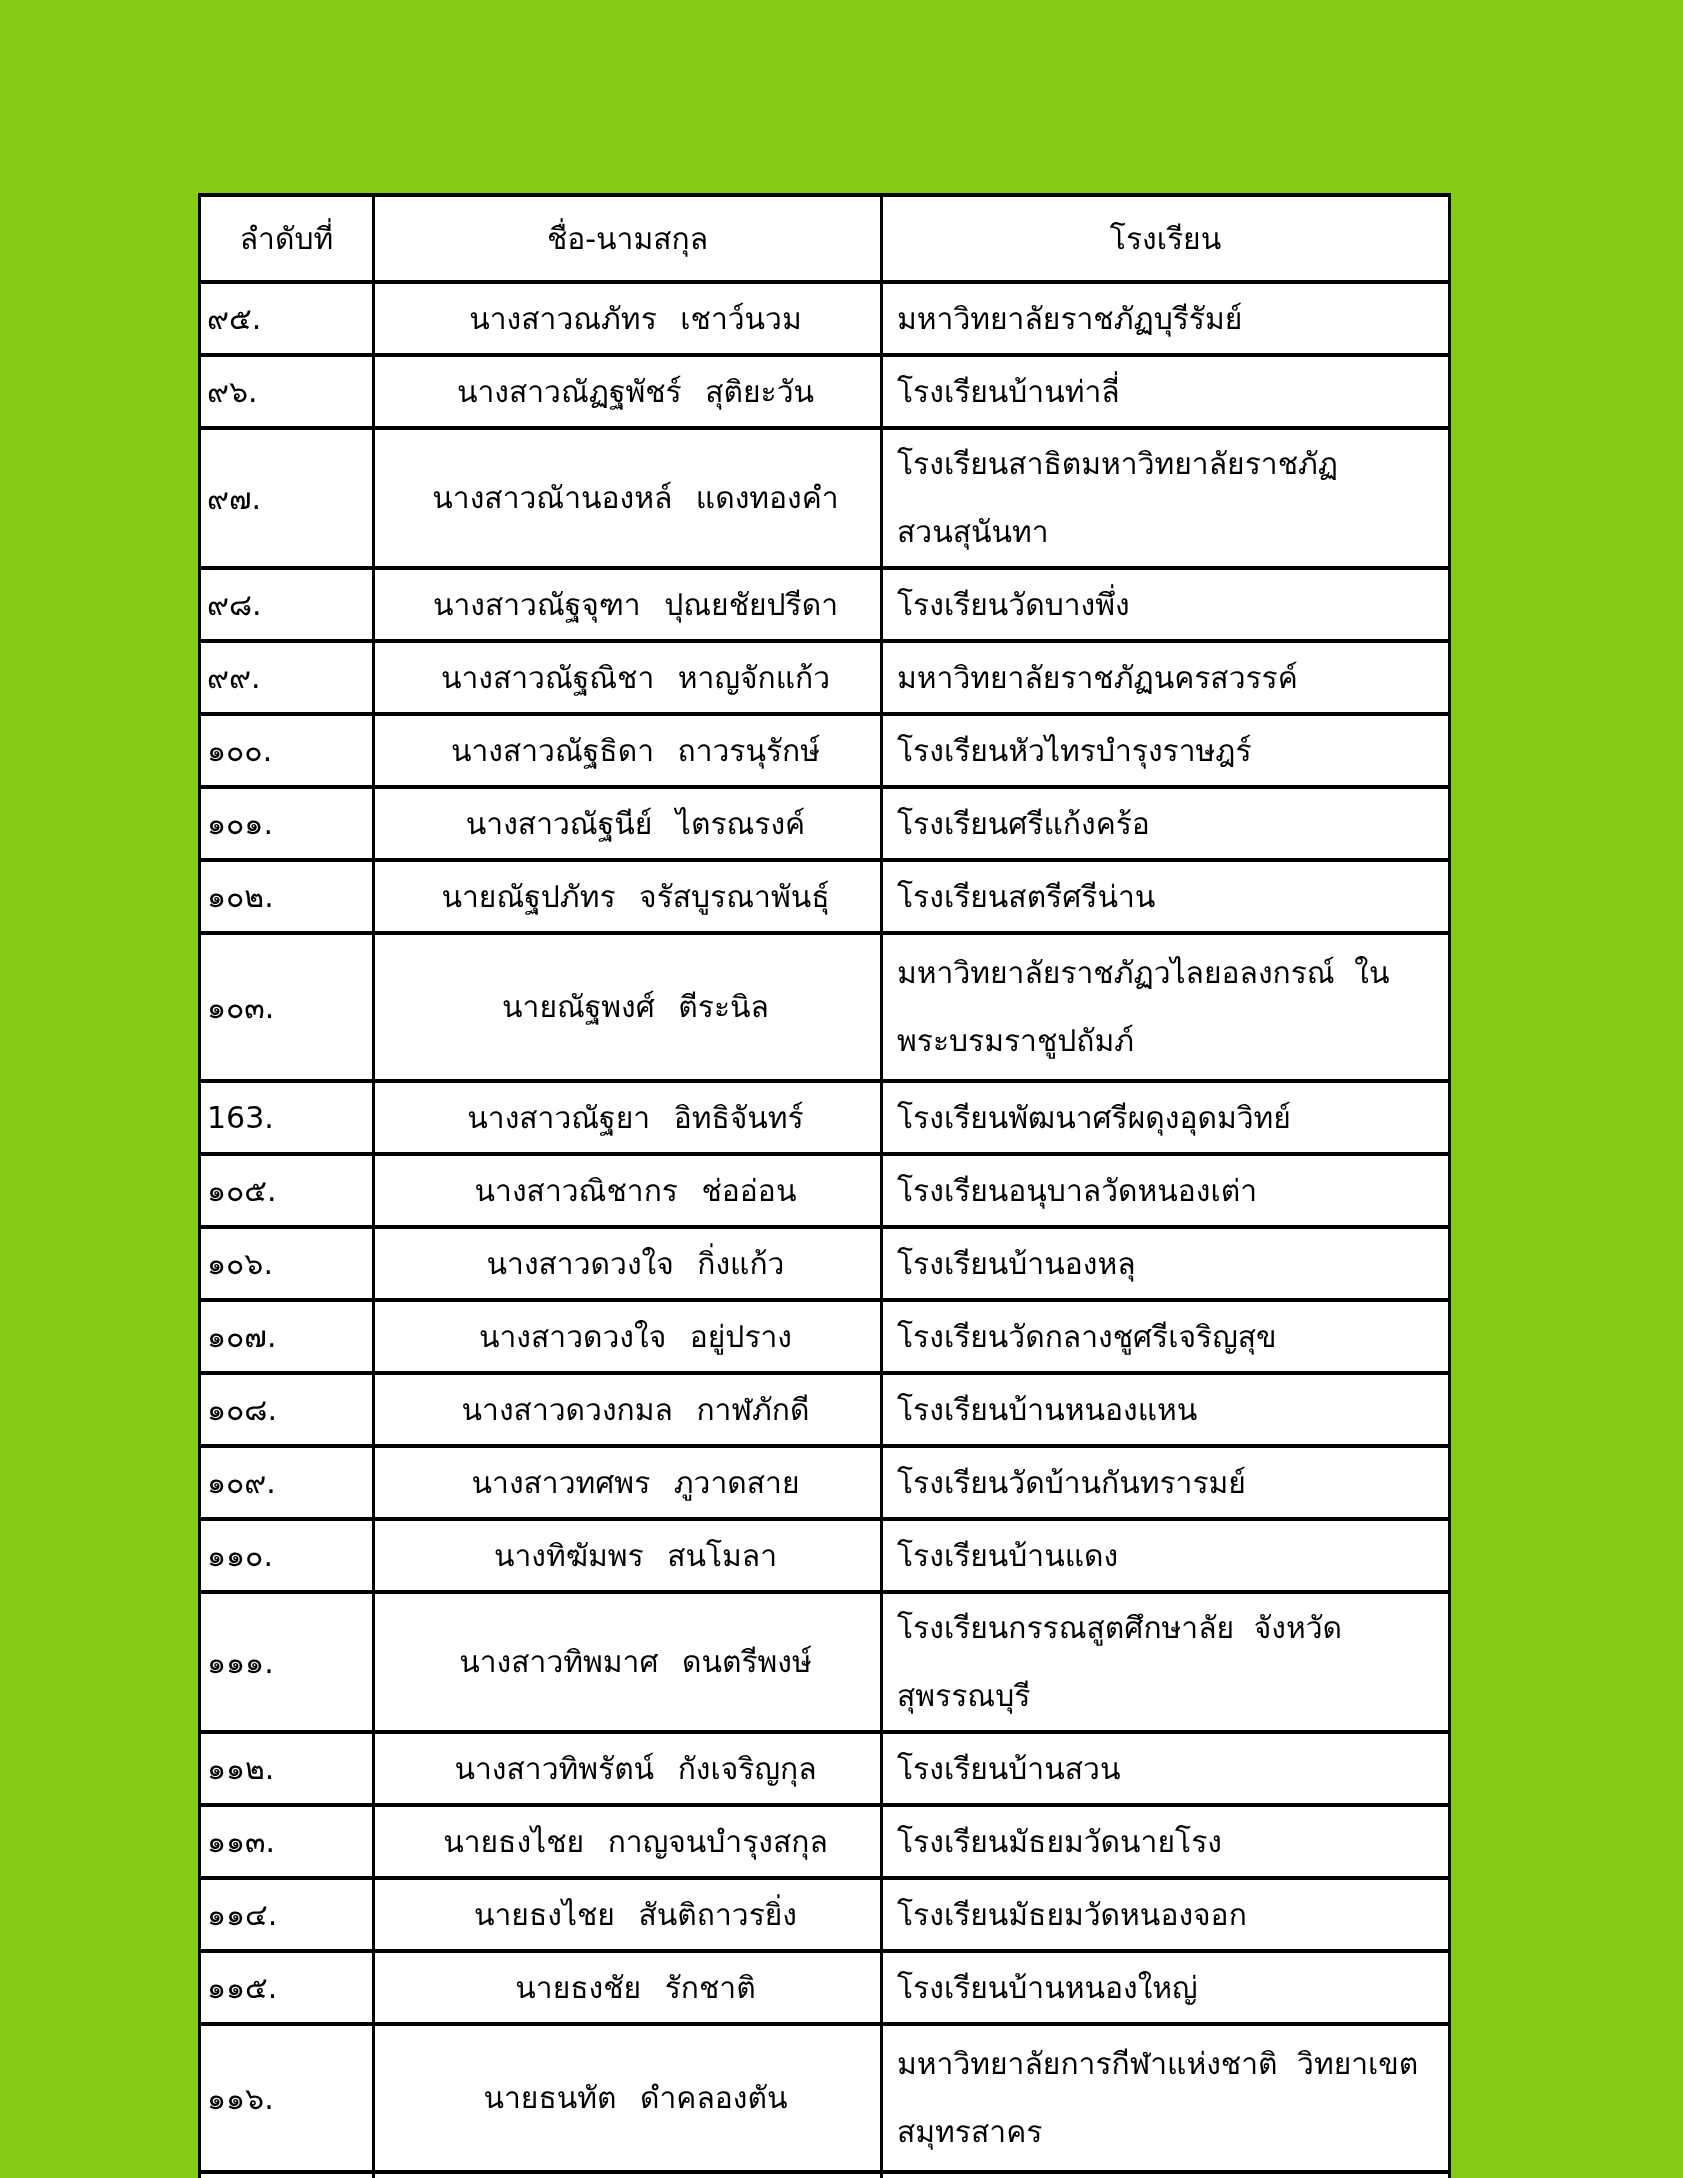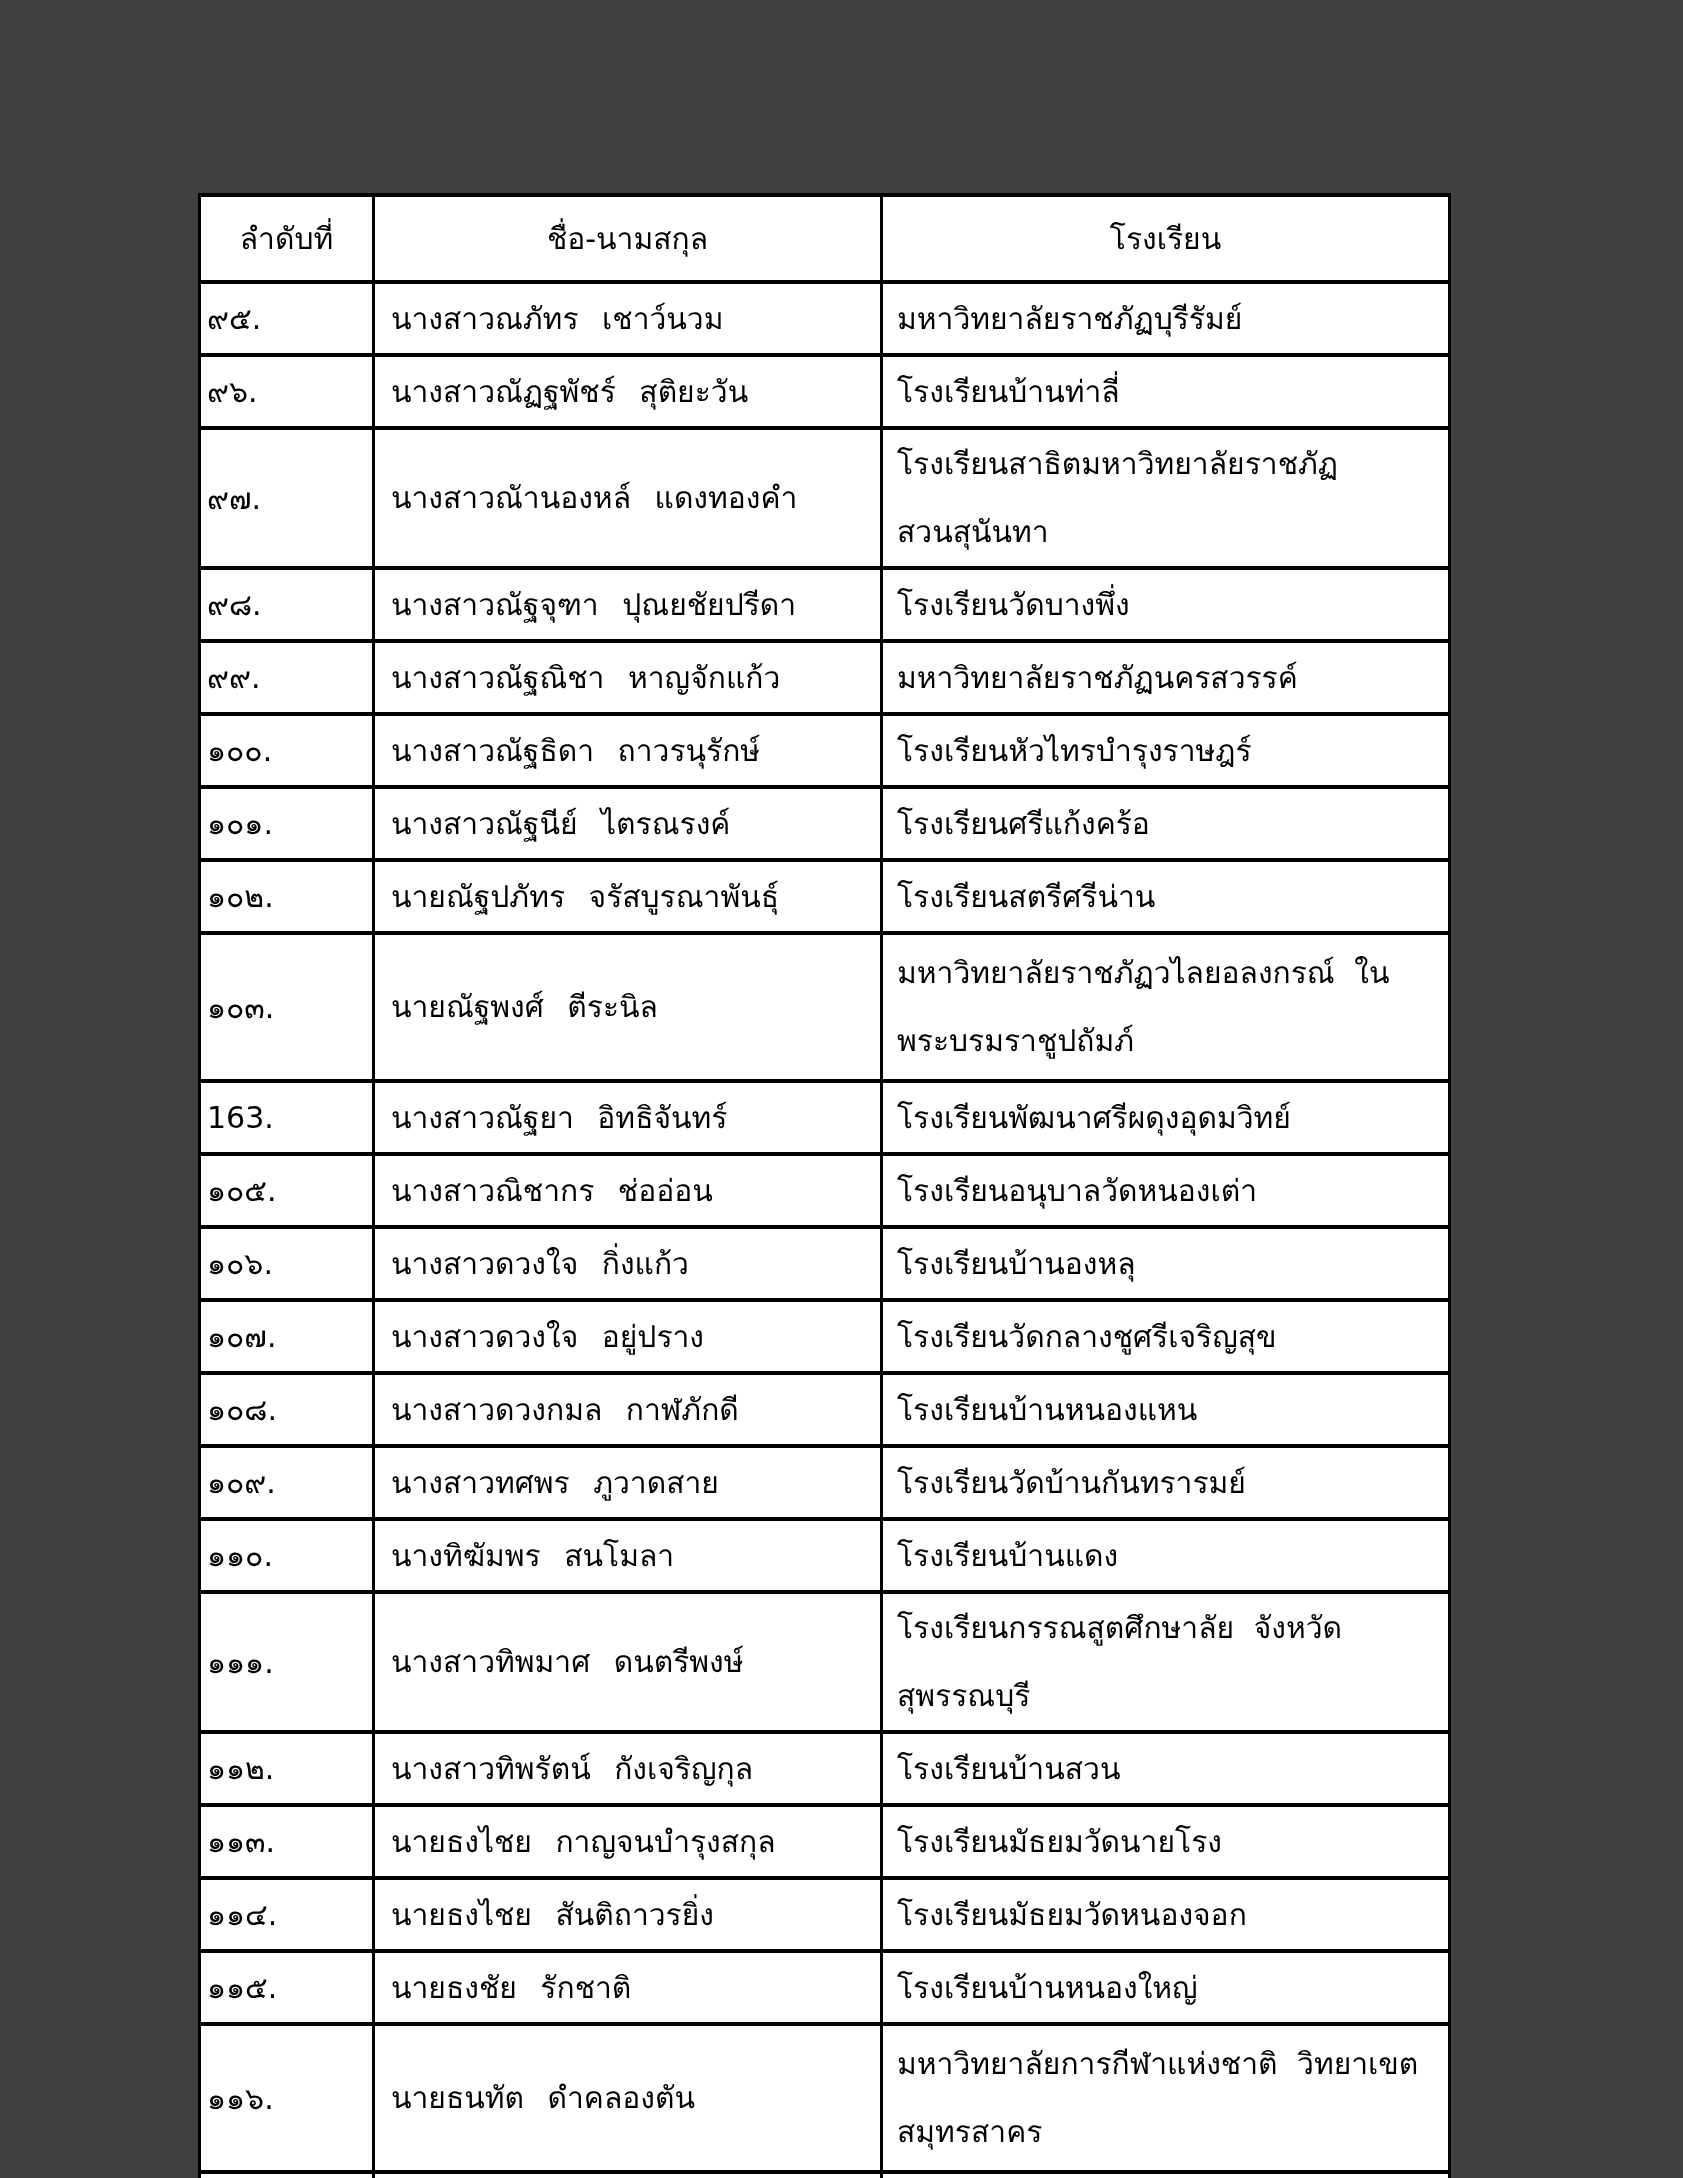--- a/index.html
+++ b/index.html
@@ -11,21 +11,21 @@
     width: 1683px;
     height: 2178px;
     position: relative;
     font-family: "DejaVu Sans", "Liberation Sans", sans-serif;
     color: #000000;
   }
   .page {
     position: absolute;
     left: 0; top: 0;
     width: 1683px; height: 2178px;
-    background: #404040;
+    background: #84cc16;
   }
   table.roster {
     position: absolute;
     left: 198px;
     top: 193px;
     width: 1250px;
     border-collapse: collapse;
     table-layout: fixed;
     background: #ffffff;
   }
@@ -48,21 +48,21 @@
   }
   col.c-no     { width: 174px; }
   col.c-name   { width: 508px; }
   col.c-school { width: 568px; }
   td.cell-no {
     height: 69px;
     text-align: left;
     padding: 0 6px;
   }
   td.cell-name {
-    text-align: left;
+    text-align: center;
     padding: 0 0 0 16px;
     word-spacing: 14px;
     line-height: 1.25;
   }
   td.cell-school {
     text-align: left;
     padding: 0 2px 0 14px;
     word-spacing: 10px;
     line-height: 68px;
   }

